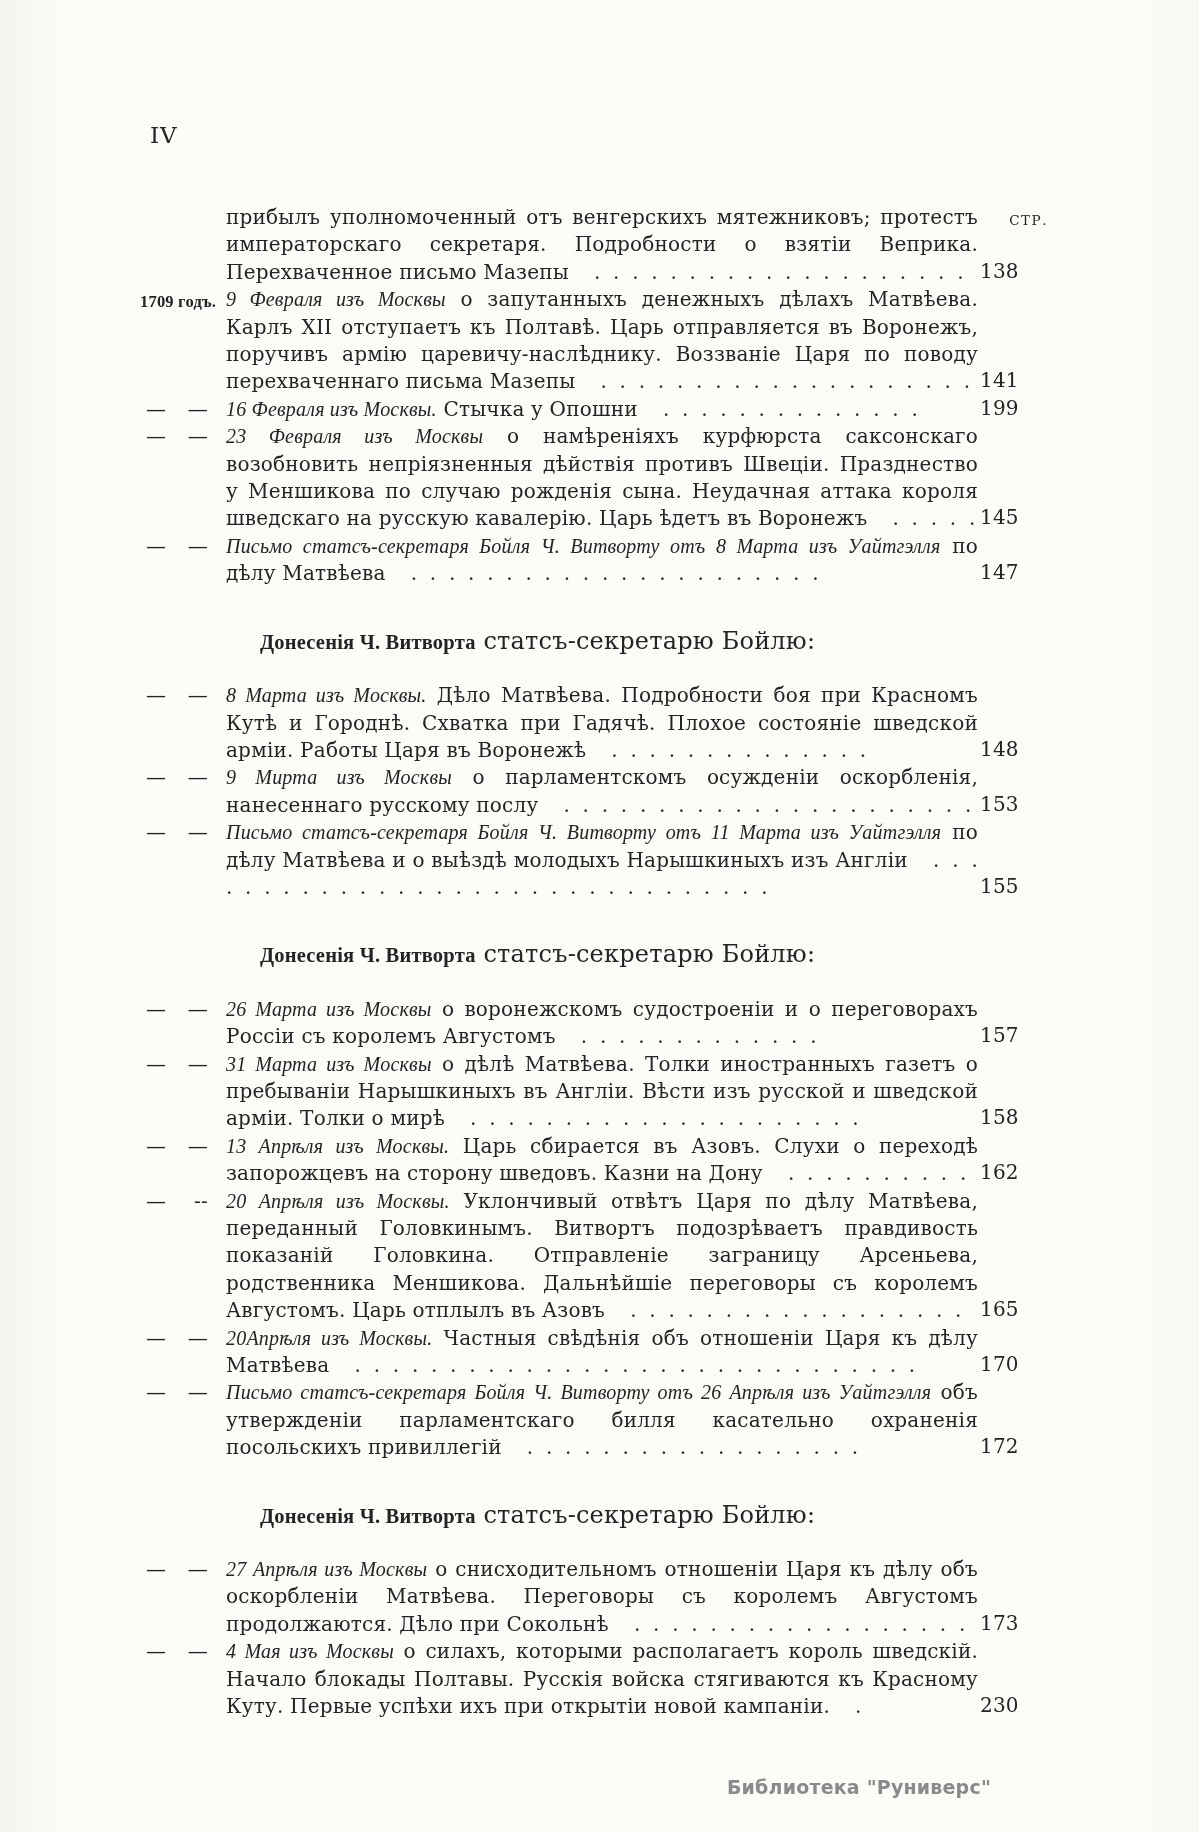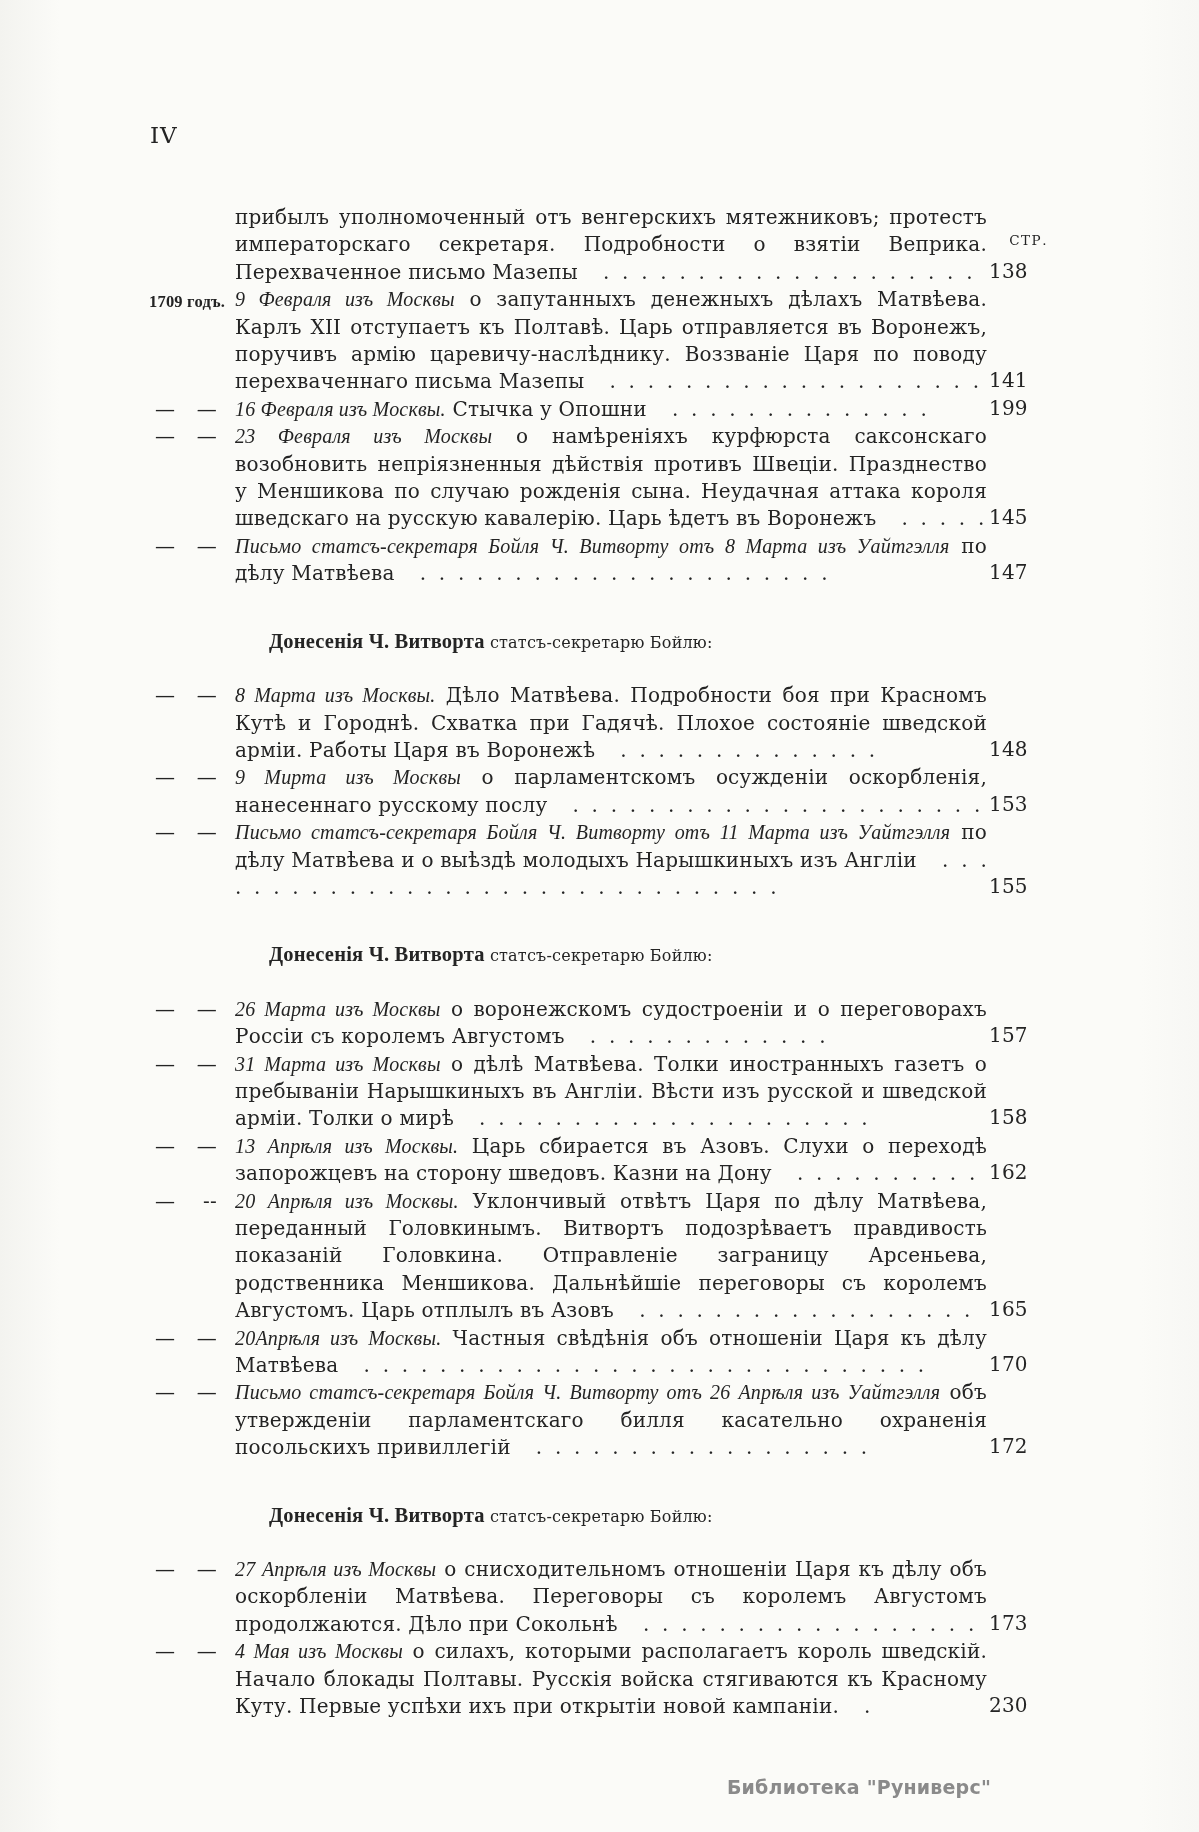--- a/index.html
+++ b/index.html
@@ -8,24 +8,24 @@
     background:linear-gradient(90deg,#f3f3ef 0px,#fbfbf8 60px,#fbfbf8 1140px,#f7f7f4 1199px);
     color:#242424;
     font-family:"DejaVu Serif","Liberation Serif",serif;
   }
   .folio {
     position:absolute; left:130px; top:122px;
     font-size:23px; letter-spacing:1px;margin-left:20px;
   }
   .col-header {
     position:absolute; left:998px; top:212px; width:50px; text-align:right;
-    font-size:13.5px; letter-spacing:1.5px;margin-top:20px;
+    font-size:13.5px; letter-spacing:1.5px;
   }
   .toc {
-    position:absolute; left:235px; top:204px; width:812px;
+    position:absolute; left:226px; top:204px; width:812px;
     font-size:20px; line-height:27.4px; letter-spacing:0.2px;
   }
   .entry { position:relative; }
   .entry-body { margin-right:60px; text-align:justify; }
   .lead { font-style:italic;font-family:Liberation Serif, serif; }
   .leader { word-spacing:6px; }
   .pagenum {
     position:absolute; right:0; bottom:1px; width:58px;
     text-align:left; line-height:27.4px;
   }
@@ -36,21 +36,21 @@
   }
   .label-dashes {
     position:absolute; left:-80px; top:0; width:62px;
     display:flex; justify-content:space-between; line-height:27.4px;
   }
   .toc-heading { margin:40px 0 26px 34px; text-align:left; }
   .heading-bold {
     font-family:Liberation Serif, serif;
     font-weight:bold; font-size:20.5px; letter-spacing:0.2px;
   }
-  .heading-rest { font-size:16px;text-align:right; }
+  .heading-rest { font-size:24px;text-align:right; }
   .watermark {
     position:absolute; right:208px; bottom:34px;
     font-family:"DejaVu Sans","Liberation Sans",sans-serif;
     font-weight:bold; font-size:19px; color:#8a8a8a; letter-spacing:0.2px;
   }
 </style>
 </head>
 <body>
 
 <div class="page">

